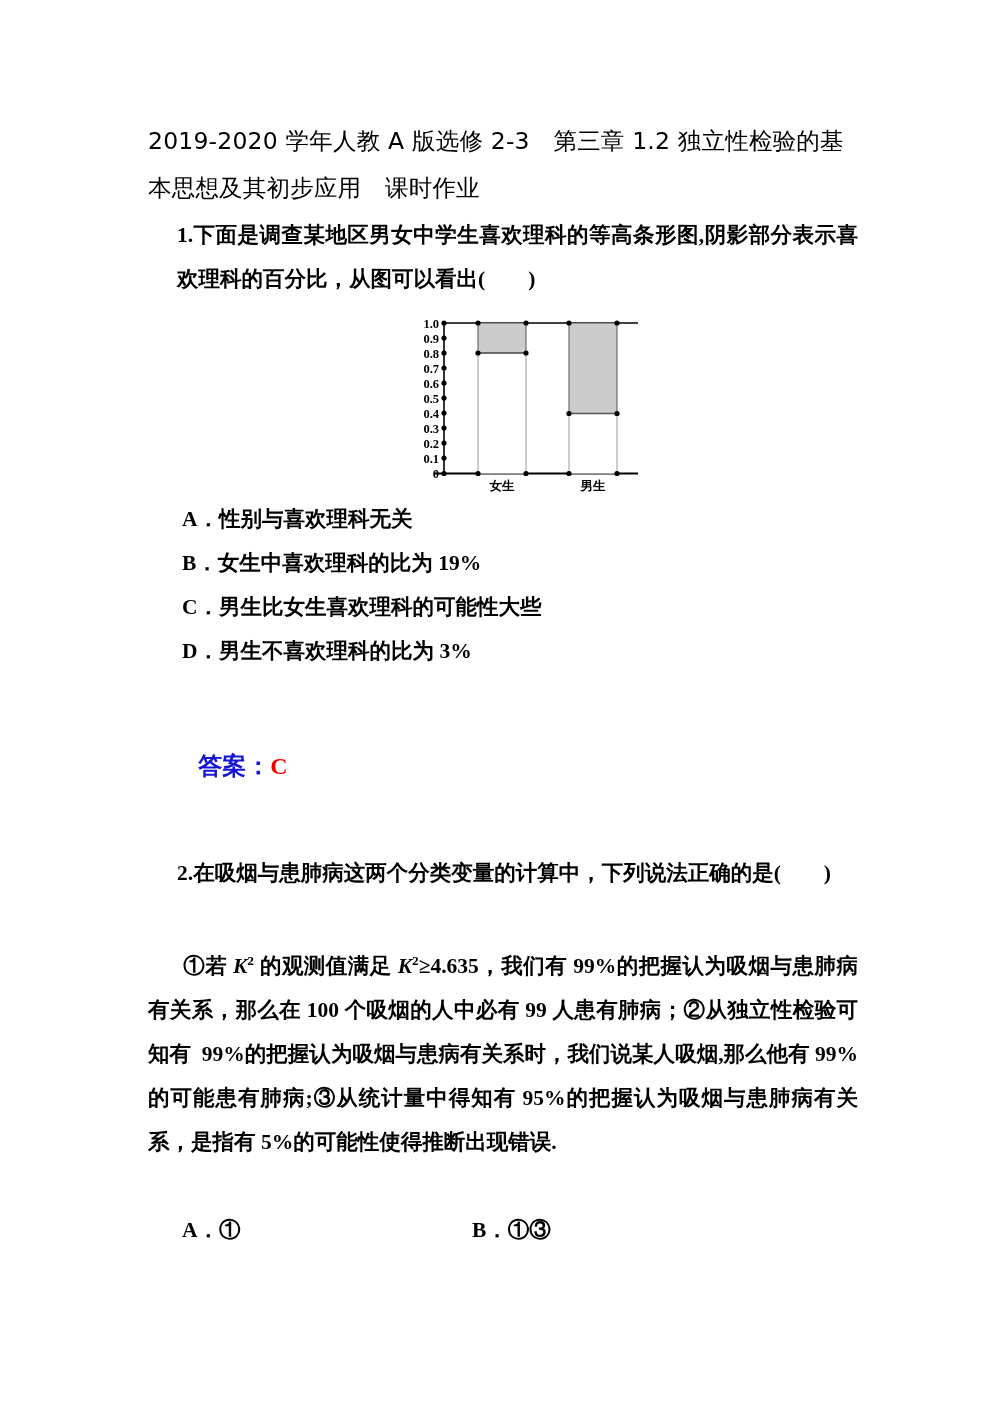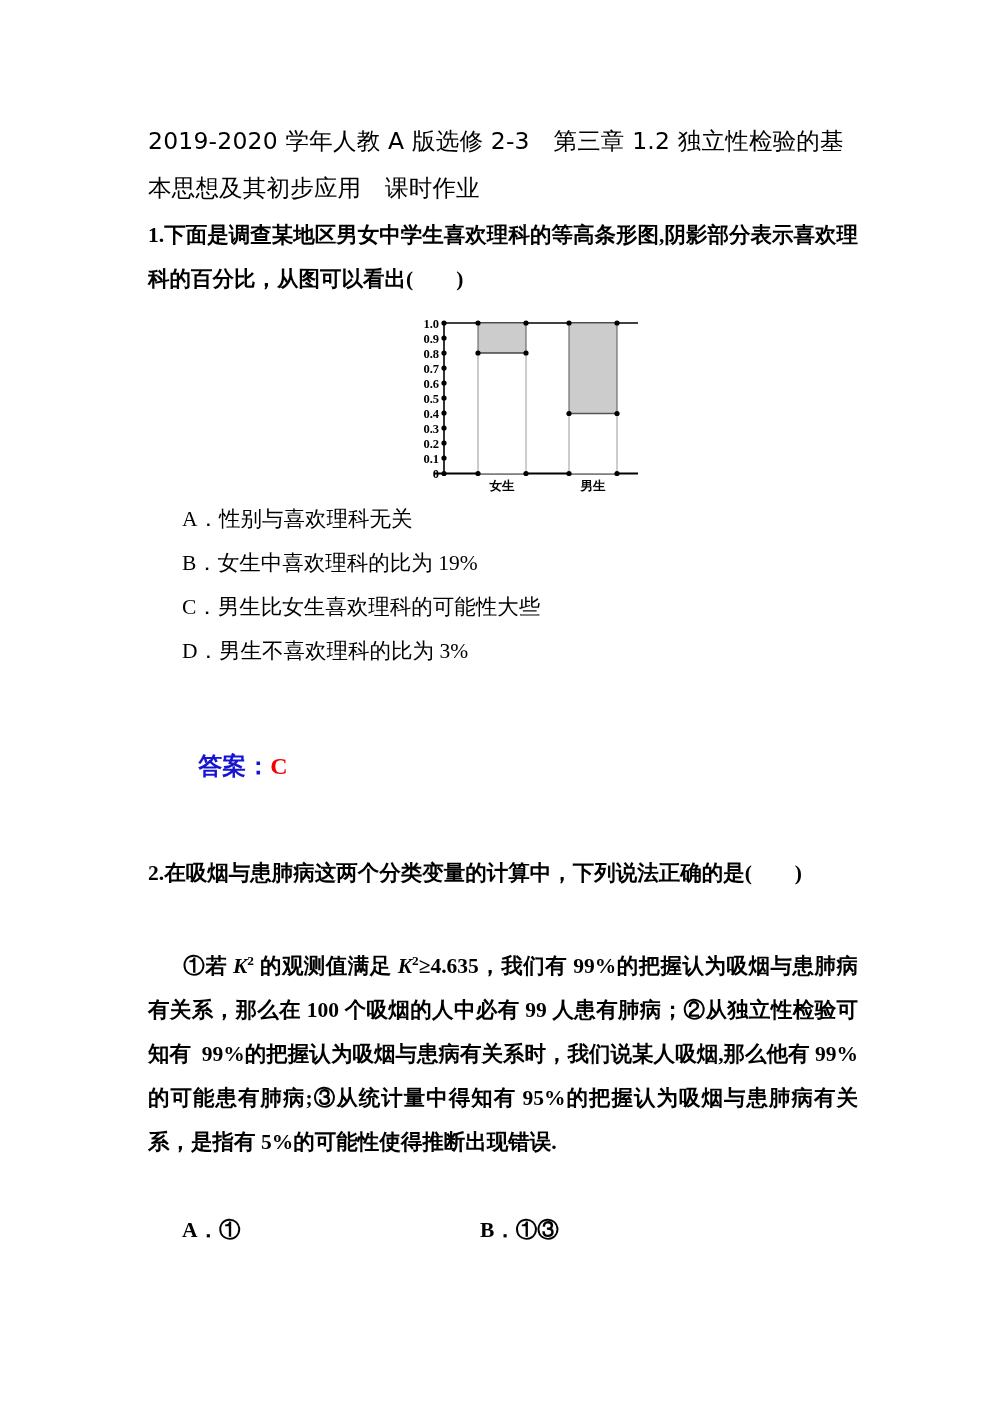--- a/index.html
+++ b/index.html
@@ -44,39 +44,38 @@
     font-family: "Liberation Serif", "DejaVu Serif", serif;
     font-size: 21.5px;
     line-height: 44px;
     font-weight: 700;
     color: #000;
     text-align: justify;
     text-justify: inter-character;
     white-space: pre-wrap;
   }
   .para.indent { text-indent: 34px; }
-  .para.q { margin-top: 1px; }
+  .para.q { margin-top: 1px; margin-left: 29px; }
 
   
   .opt-line {
     font-family: "Liberation Serif", "DejaVu Serif", serif;
     font-size: 21.5px;
     line-height: 44px;
-    font-weight: 400;
+    font-weight: 700;
     text-indent: 34px;
     white-space: pre;
   }
   .opt-row {
     display: flex;
     font-family: "Liberation Serif", "DejaVu Serif", serif;
     font-size: 21.5px;
     line-height: 44px;
     font-weight: 700;
     padding-left: 34px;
-    gap: 8px;
   }
   .opt-row .cell { width: 290px; white-space: pre; }
 
   
   .analysis {
     font-family: "DejaVu Sans", "Liberation Sans", sans-serif;
     font-size: 21px;
     line-height: 50px;
     font-weight: 700;
     text-indent: 34px;

